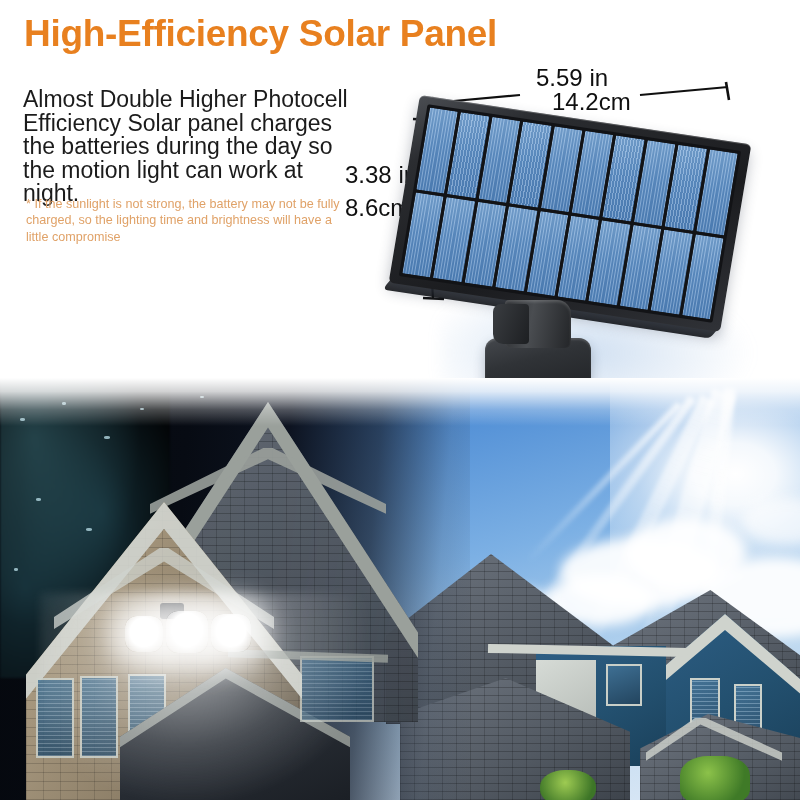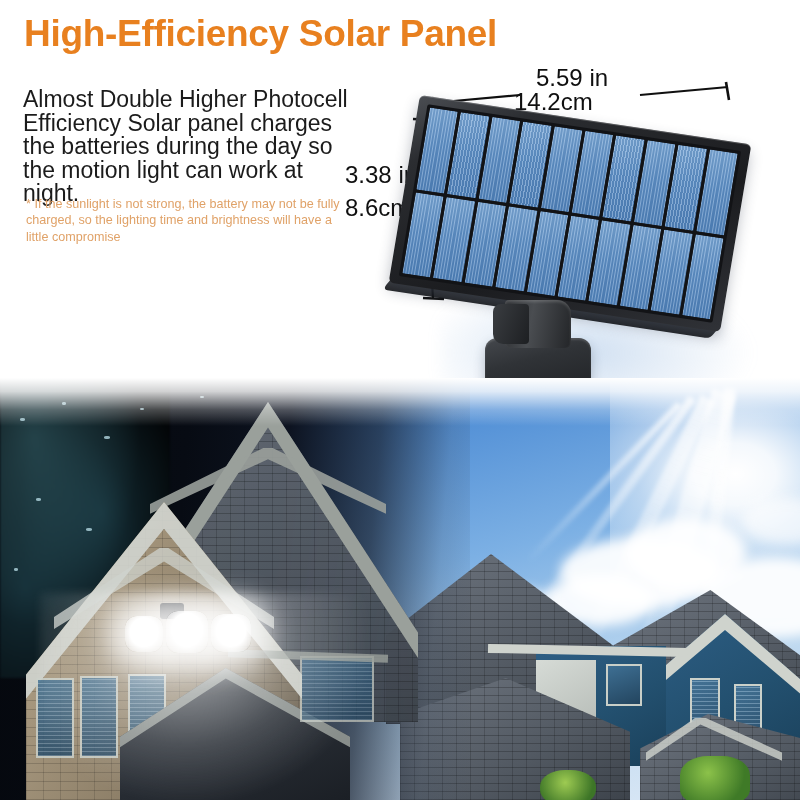--- a/index.html
+++ b/index.html
@@ -26,21 +26,21 @@
     position:absolute;left:22px;top:192px;width:330px;
     font-size:12.6px;line-height:16.3px;color:#e0a268;
     font-family:"Liberation Sans",sans-serif;
   }
   #disclaimer p{margin:4px;}
 
   
   .dim-label{position:absolute;color:#101010;font-size:24px;line-height:24px;
     font-family:"Liberation Sans",sans-serif;text-align:center;white-space:nowrap;}
   #dim-width-label{left:536px;top:66px;}
-  #dim-width-label2{left:514px;top:90px;}
+  #dim-width-label2{left:552px;top:90px;}
   #dim-height-label{left:345px;top:163px;}
   #dim-height-label2{left:345px;top:196px;}
 
   
   #dim-svg{position:absolute;left:0;top:0;width:800px;height:400px;pointer-events:none;}
 
   
   #product{position:absolute;left:420px;top:95px;width:360px;height:300px;}
   #panel-wrap{position:absolute;left:0px;top:0px;width:340px;height:220px;
     transform:rotate(9.5deg) skewY(-1deg);transform-origin:0 0;}

